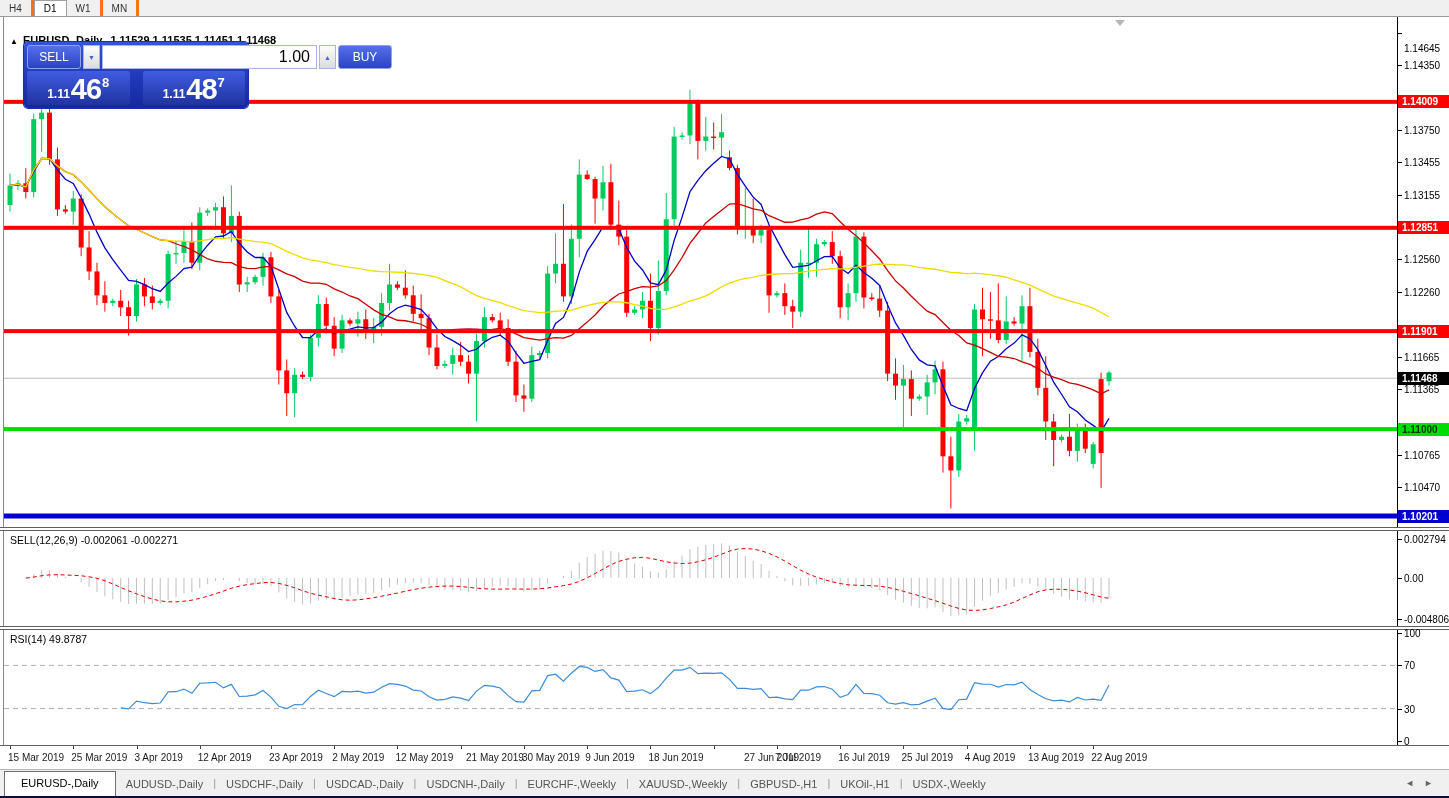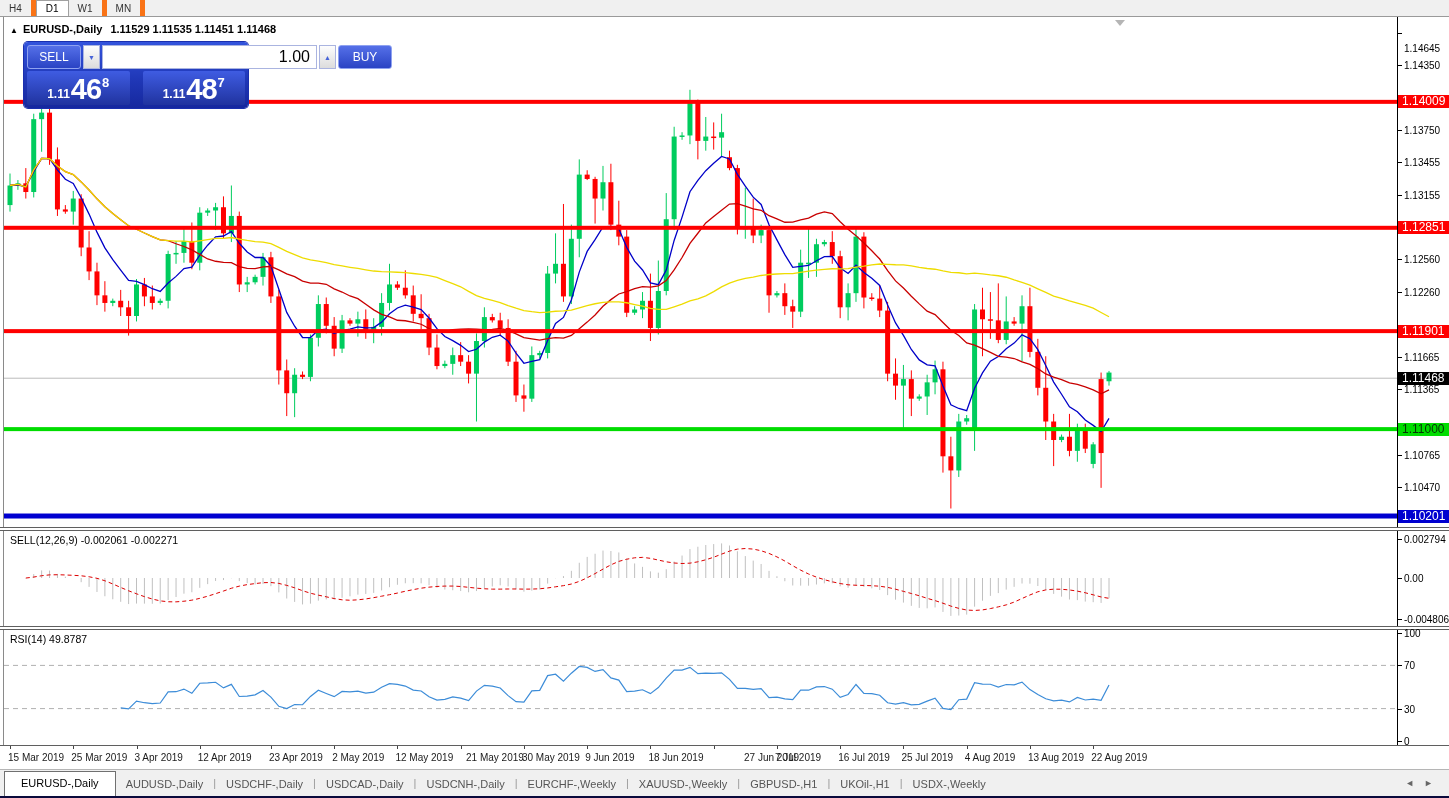--- a/index.html
+++ b/index.html
@@ -4,36 +4,36 @@
 <style>
   * { margin:0; padding:0; box-sizing:border-box; }
   html,body { width:1449px; height:798px; overflow:hidden;
     font-family:"Liberation Sans", sans-serif; background:#f0f0f0; }
   #app { position:relative; width:1449px; height:798px; background:#ffffff; }
 
   
   #tf-toolbar { position:absolute; left:0; top:0; width:1449px; height:17px;
     background:#f0f0f0; border-bottom:1px solid #9a9a9a; display:flex; align-items:stretch; }
   .tf-btn { padding:1px 9px; font-size:10px; color:#333; display:flex; align-items:center;
-    border-right:5px solid #f97316; cursor:default; }
+    border-right:3px solid #f97316; cursor:default; }
   .tf-btn.active { background:#ffffff; border:1px solid #a0a0a0; border-bottom:none; color:#000; }
 
   
   #chart-frame { position:absolute; left:0; top:17px; width:1449px; height:781px; background:#fff; }
   #left-border { position:absolute; left:3px; top:0; width:1px; height:729px; background:#8a8a8a; }
   #axis-divider { position:absolute; left:1397px; top:0; width:1px; height:729px; background:#000; }
 
   .pane-divider { position:absolute; left:0; width:1449px; height:4px; background:#fff;
     border-top:1px solid #5f5f5f; border-bottom:1px solid #5f5f5f; }
   #frame-bottom { position:absolute; left:0; top:728px; width:1449px; height:1px; background:#5f5f5f; }
 
   svg { position:absolute; display:block; }
 
   
-  #chart-title { position:absolute; left:10px; top:6px; font-size:11px; color:#000; white-space:nowrap; }
+  #chart-title { position:absolute; left:10px; top:17px; font-size:11px; color:#000; white-space:nowrap; }
   #chart-title .tri { font-size:8px; margin-right:5px; }
   #chart-title b { font-weight:bold; }
   #title-ohlc { margin-left:8px; font-weight:bold; }
 
   
   #oct { position:absolute; left:24px; top:25px; width:224px; height:66px; border-radius:4px;
     background:linear-gradient(180deg,#3354dd 0%,#2038b8 55%,#16289e 100%);
     box-shadow:0 0 0 1px #1a2fae; padding:3px; }
   #oct-top { display:flex; height:24px; gap:2px; }
   .oct-btn { flex:0 0 54px; color:#fff; font-size:12px; display:flex; align-items:center; justify-content:center;
@@ -50,21 +50,21 @@
   .p-sup { font-size:13px; font-weight:bold; margin:0 0 14px 1px; }
 
   
   #shift-marker { position:absolute; width:0; height:0; border-left:5px solid transparent;
     border-right:5px solid transparent; border-top:6px solid #b5b5b5; }
 
   
   .ytick { position:absolute; left:1404px; transform:translateY(-50%); font-size:10px; color:#000; }
   .ytick-dash { position:absolute; left:1398px; width:4px; height:1px; background:#000; }
   .badge { position:absolute; left:1398px; width:51px; height:13px; line-height:13px;
-    font-size:12px; padding-left:4px; color:#fff; }
+    font-size:10px; padding-left:4px; color:#fff;font-weight:bold; }
 
   .pane-label { position:absolute; font-size:10.5px; color:#000; white-space:nowrap; }
 
   
   #date-strip { position:absolute; left:0; top:729px; width:1449px; height:23px; background:#fff; }
   .dlabel { position:absolute; top:6px; font-size:10px; color:#1a1a1a; white-space:nowrap; }
   .dtick { position:absolute; top:0; width:1px; height:3px; background:#444; }
 
   
   #tab-strip { position:absolute; left:0; top:752px; width:1449px; height:27px; background:#f0f0f0;

